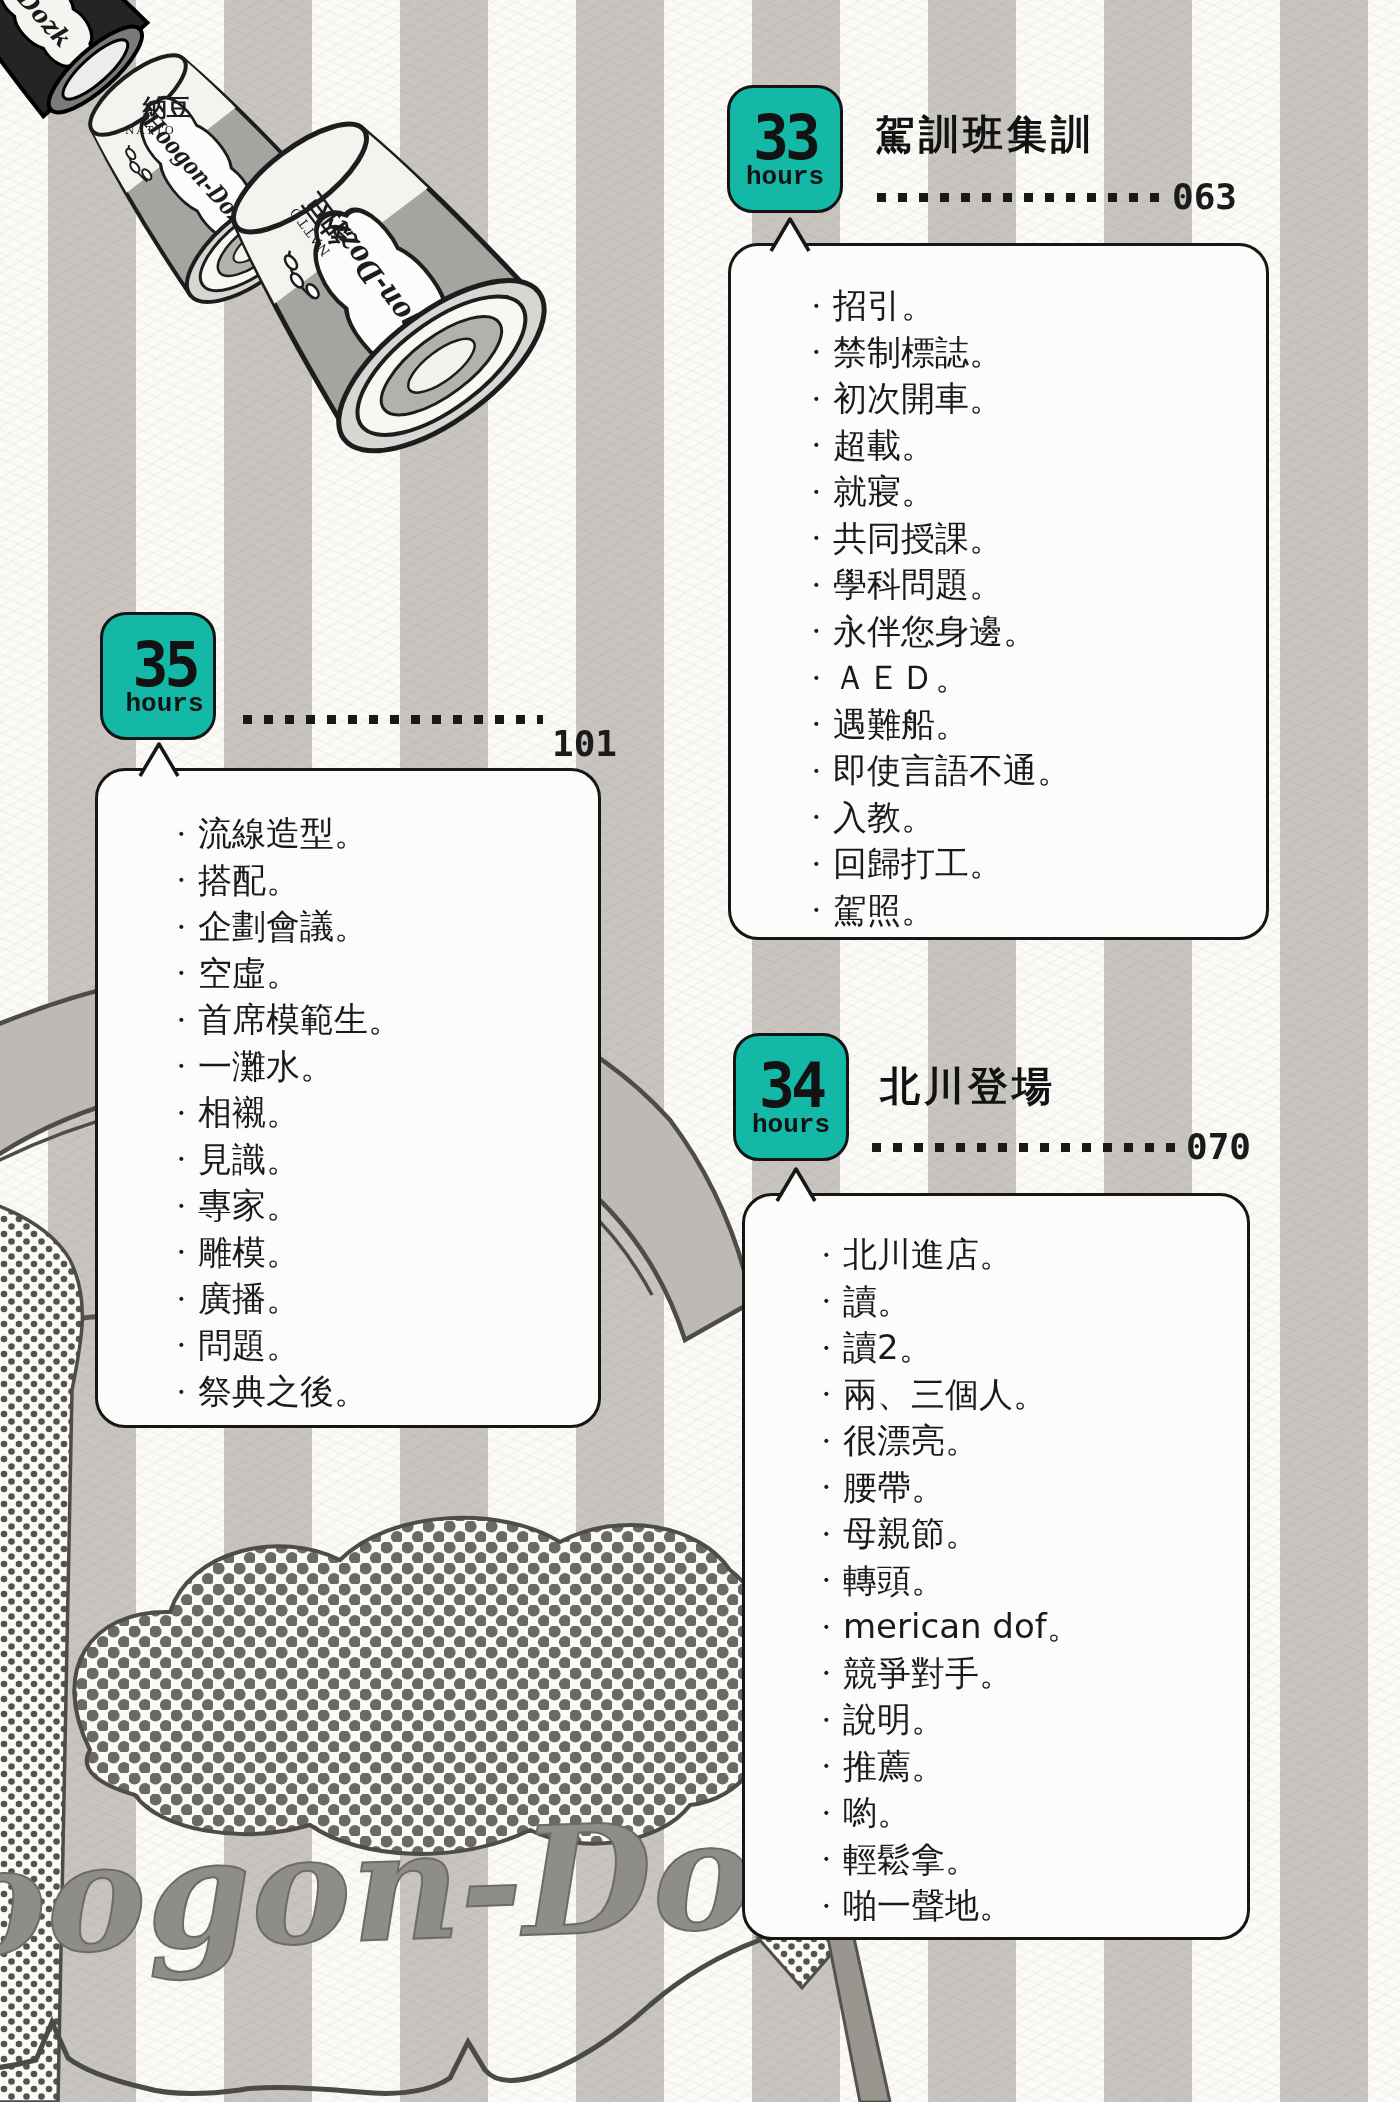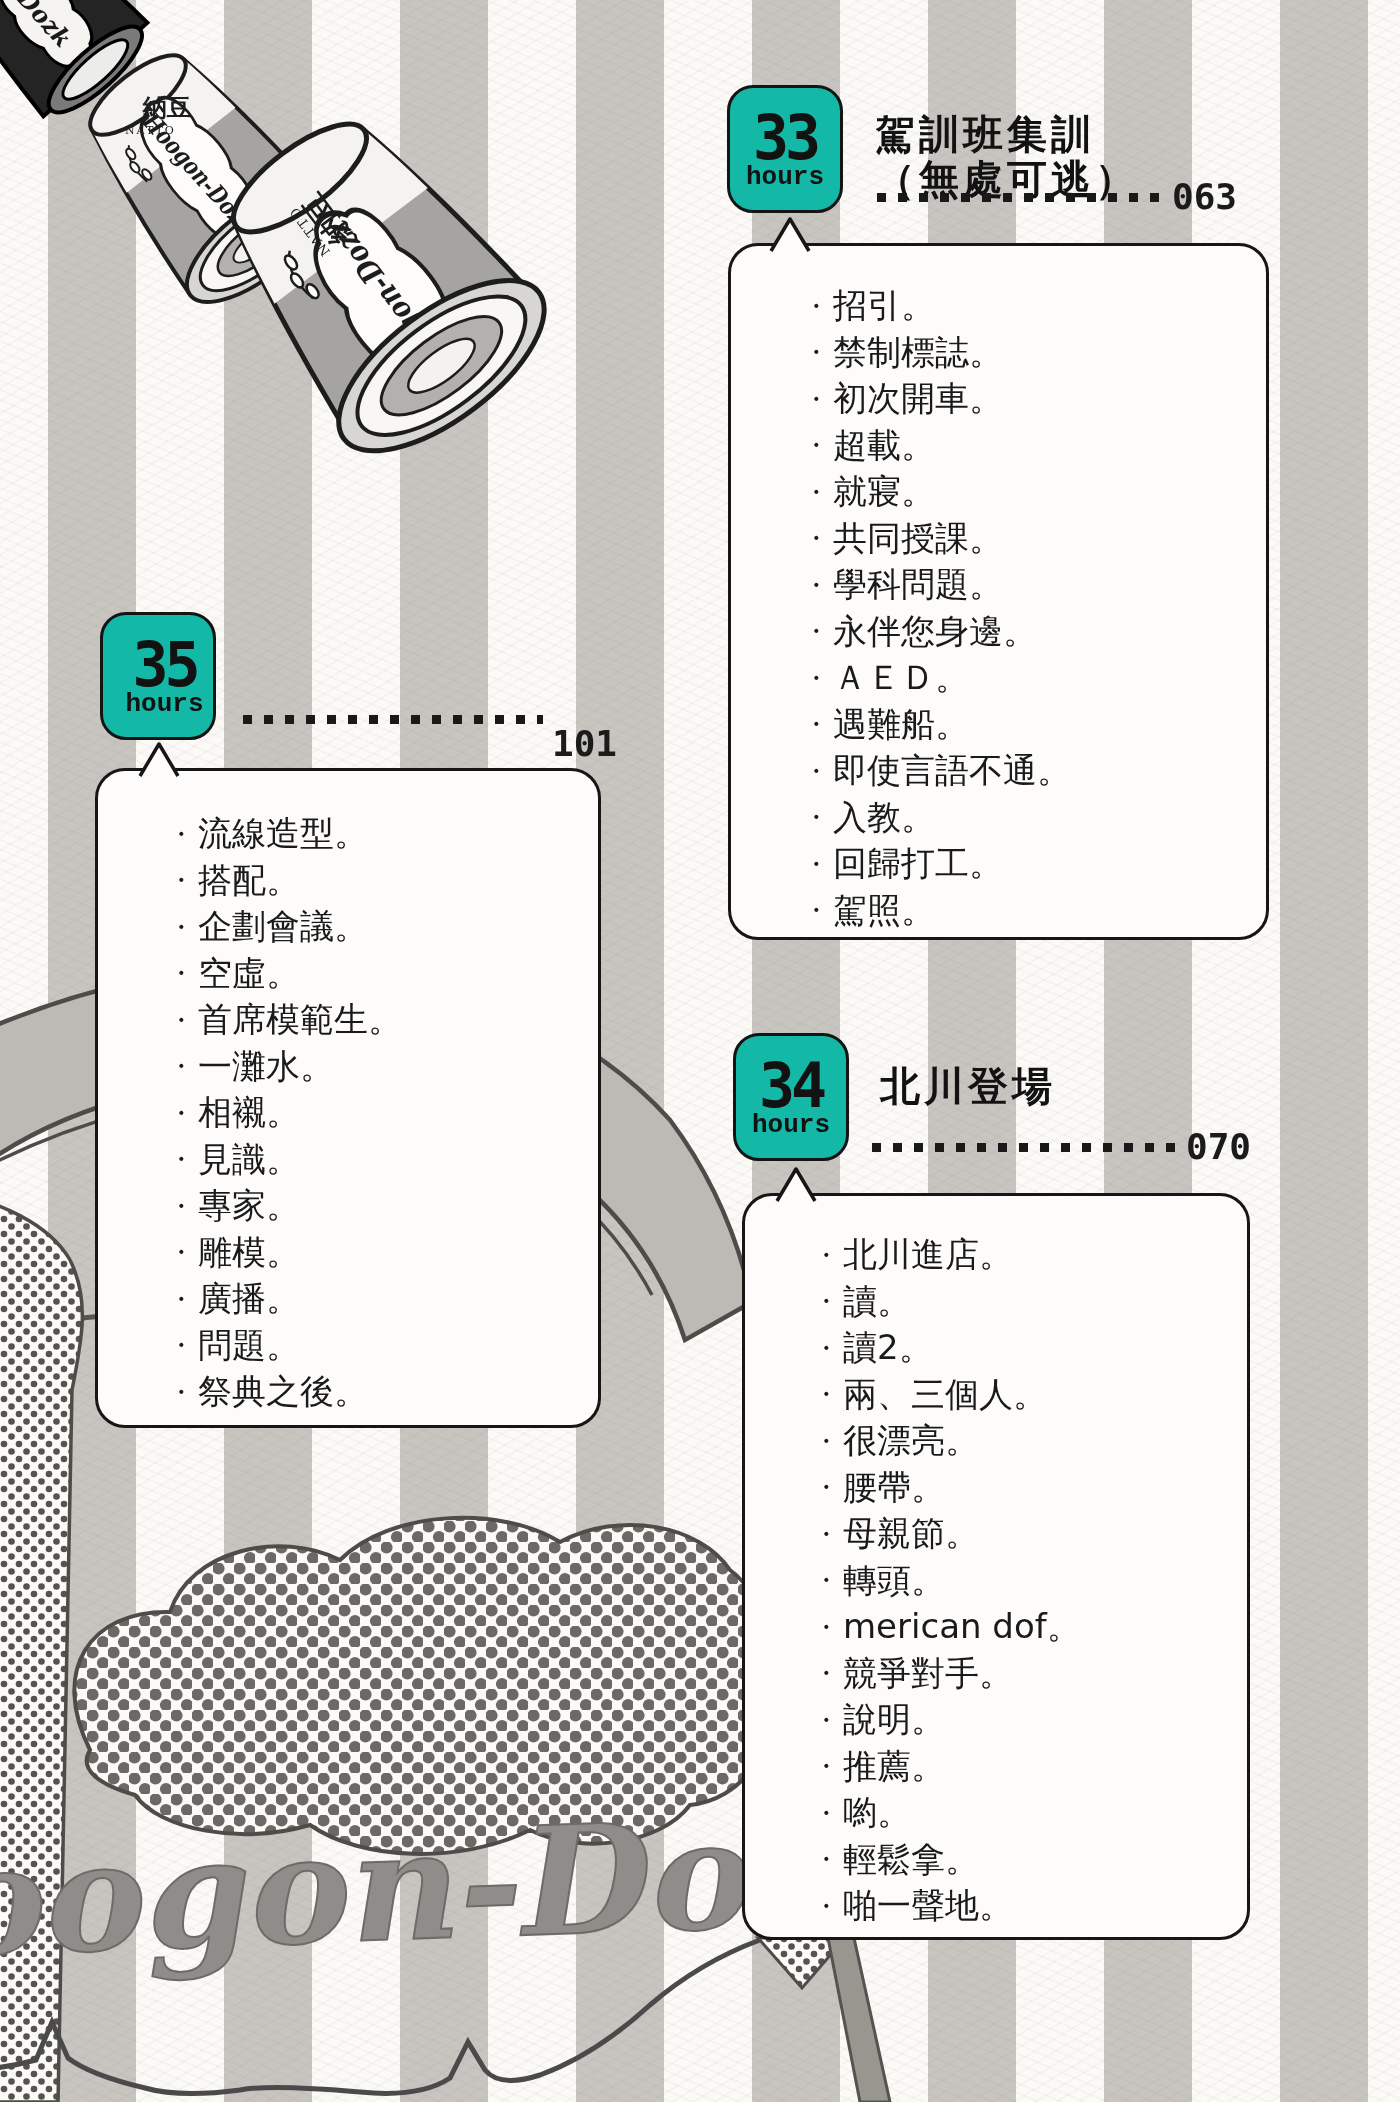--- a/index.html
+++ b/index.html
@@ -172,21 +172,20 @@
       </g>
     </g>
   </svg>
 
   <div class="badge" id="b33">
     <div class="badge-num">33</div>
     <div class="badge-unit">hours</div>
   </div>
   <div class="sec-title" id="t33">
     <div>駕訓班集訓</div>
-    <div>（無處可逃）</div>
   </div>
   <div class="leader" id="l33"></div>
   <div class="pageno" id="p33">063</div>
   <div class="tocbox" id="x33">
     <svg class="tail" viewBox="0 0 42 38">
       <path d="M 2,36 L 21,4 L 40,36" fill="#fdfcfa" stroke="#161616" stroke-width="3.5" stroke-linejoin="round"></path>
     </svg>
     <div class="items">
         <div class="item">
           <span class="bullet">・</span>

